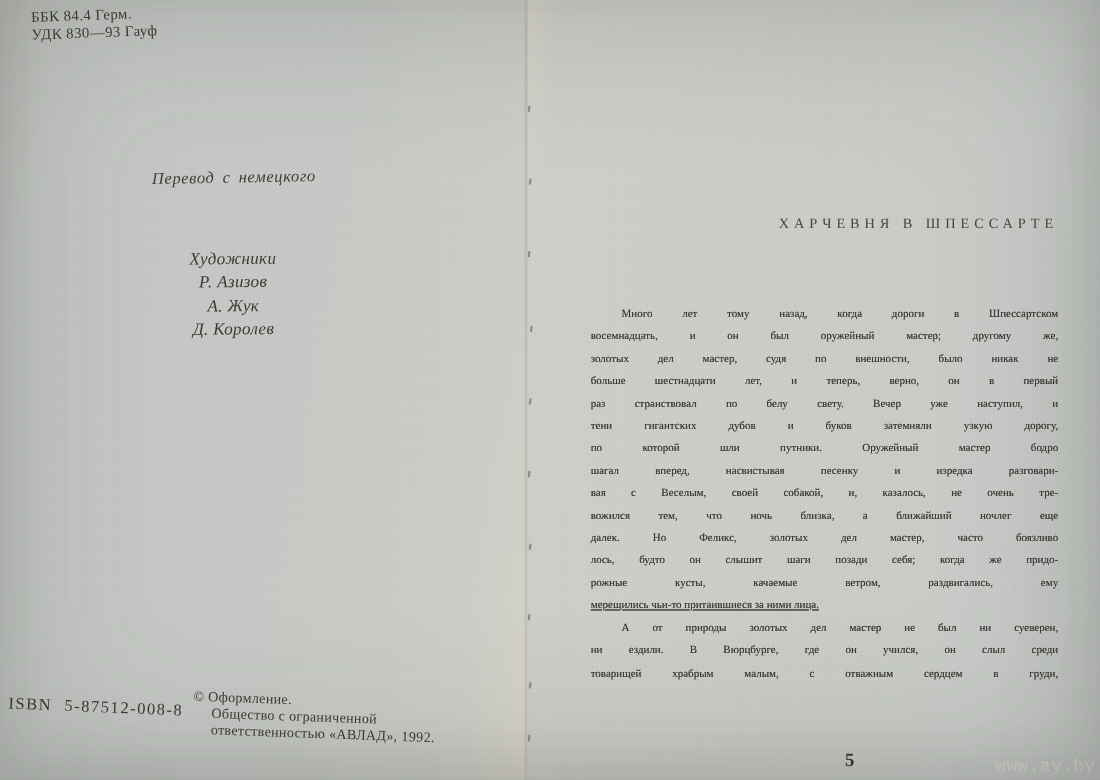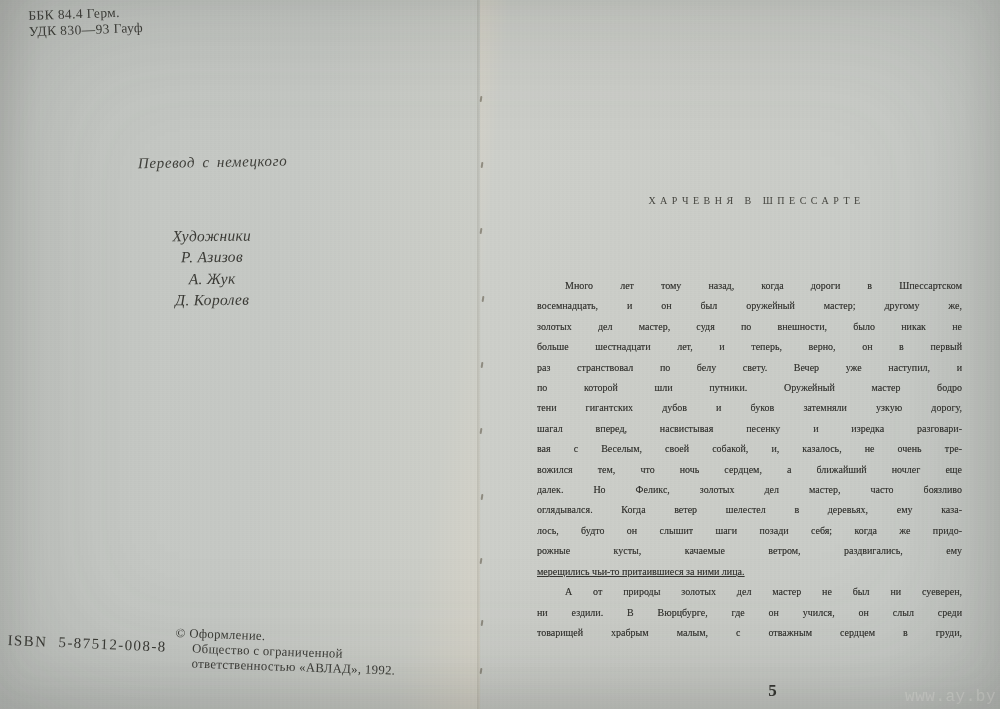--- a/index.html
+++ b/index.html
@@ -52,22 +52,22 @@
     position:absolute;left:8px;top:632px;font-size:15px;letter-spacing:1.4px;
     word-spacing:6px;color:#3a3a35;transform:rotate(2.4deg);transform-origin:left top;
   }
   .copyright{
     position:absolute;left:176px;top:626px;font-size:12.8px;line-height:15px;
     color:#3b3b36;transform:rotate(2deg);transform-origin:left top;letter-spacing:.3px;
   }
   .copyright .cont{padding-left:17px;}
   
   .story-title{
-    position:absolute;left:537px;top:195px;width:425px;text-align:center;
-    font-size:10px;letter-spacing:4.5px;text-indent:14px;color:#45453f;white-space:nowrap;
+    position:absolute;left:537px;top:195px;width:425px;text-align:right;
+    font-size:13px;letter-spacing:4.5px;text-indent:14px;color:#45453f;white-space:nowrap;
   }
   .story-text{
     position:absolute;left:537px;top:276px;width:425px;
     font-size:10px;line-height:20.4px;color:#353531;
     text-shadow:0 0 .4px rgba(53,53,49,.55);
   }
   .ln{text-align:justify;text-align-last:justify;}
   .ln.ind{text-indent:28px;}
   .ln.endp{text-align-last:left;text-decoration:underline;}
   .page-number{
@@ -123,27 +123,26 @@
   </div>
 
   <div class="story-title">ХАРЧЕВНЯ В ШПЕССАРТЕ</div>
 
   <div class="story-text">
     <div class="ln ind">Много лет тому назад, когда дороги в Шпессартском</div>
     <div class="ln">восемнадцать, и он был оружейный мастер; другому же,</div>
     <div class="ln">золотых дел мастер, судя по внешности, было никак не</div>
     <div class="ln">больше шестнадцати лет, и теперь, верно, он в первый</div>
     <div class="ln">раз странствовал по белу свету. Вечер уже наступил, и</div>
+    <div class="ln">тени гигантских дубов и буков затемняли узкую дорогу,</div>
     <div class="ln">по которой шли путники. Оружейный мастер бодро</div>
-    <div class="ln">тени гигантских дубов и буков затемняли узкую дорогу,</div>
     <div class="ln">шагал вперед, насвистывая песенку и изредка разговари-</div>
     <div class="ln">вая с Веселым, своей собакой, и, казалось, не очень тре-</div>
-    <div class="ln">вожился тем, что ночь сердцем, а ближайший ночлег еще</div>
+    <div class="ln">вожился тем, что ночь близка, а ближайший ночлег еще</div>
     <div class="ln">далек. Но Феликс, золотых дел мастер, часто боязливо</div>
-    <div class="ln">оглядывался. Когда ветер шелестел в деревьях, ему каза-</div>
     <div class="ln">лось, будто он слышит шаги позади себя; когда же придо-</div>
     <div class="ln">рожные кусты, качаемые ветром, раздвигались, ему</div>
     <div class="ln endp">мерещились чьи-то притаившиеся за ними лица.</div>
     <div class="ln ind">А от природы золотых дел мастер не был ни суеверен,</div>
     <div class="ln">ни ездили. В Вюрцбурге, где он учился, он слыл среди</div>
     <div class="ln">товарищей храбрым малым, с отважным сердцем в груди,</div>
   </div>
 
   <div class="page-number">5</div>
 

